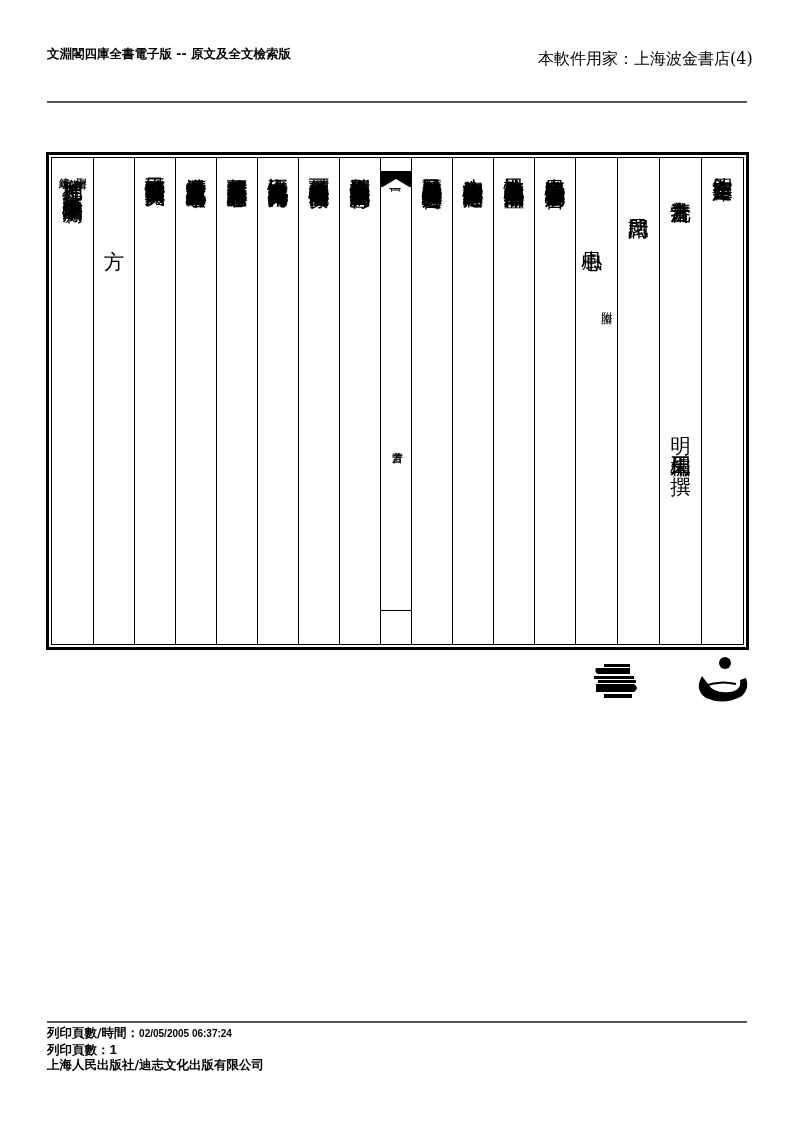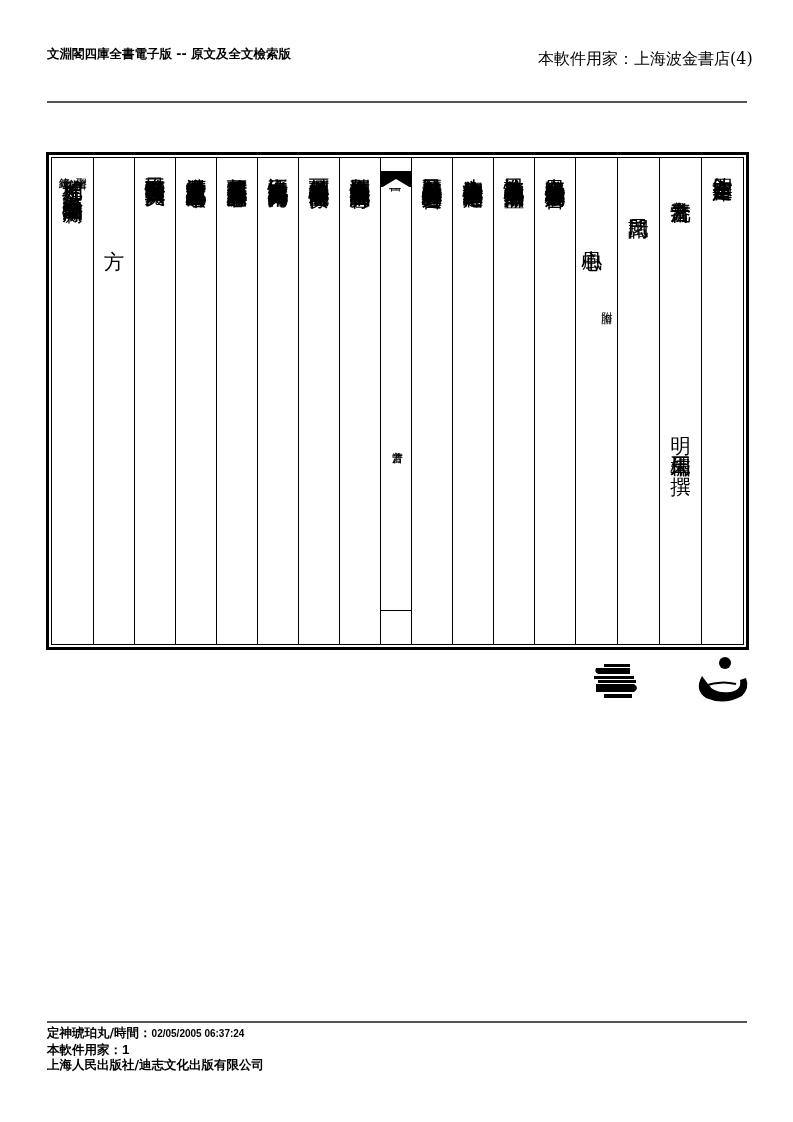--- a/index.html
+++ b/index.html
@@ -134,16 +134,16 @@
   </g>
   <g>
     <circle cx="135" cy="7" r="6" fill="#000"></circle>
     <path d="M112 20 Q104 34 116 42 Q134 50 152 40 Q160 32 156 22 L150 24 Q152 34 140 36 Q124 38 118 28 Z" fill="#000"></path>
     <path d="M114 30 Q130 24 146 28" stroke="#000" stroke-width="2" fill="none"></path>
   </g>
 </svg>
 
 <div class="ftr-rule"></div>
 <div class="ftr">
-  <div><span>定神琥珀丸/時間：</span><span style="font-family:'Liberation Sans',sans-serif;font-size:10px">02/05/2005 06:37:24</span></div>
-  <div><span>本軟件用家：</span><span style="font-family:'Liberation Sans',sans-serif;font-size:13.5px">1</span></div>
+  <div><span>列印頁數/時間：</span><span style="font-family:'Liberation Sans',sans-serif;font-size:10px">02/05/2005 06:37:24</span></div>
+  <div><span>列印頁數：</span><span style="font-family:'Liberation Sans',sans-serif;font-size:13.5px">1</span></div>
   <div>上海人民出版社/迪志文化出版有限公司</div>
 </div>
 
 </body></html>

